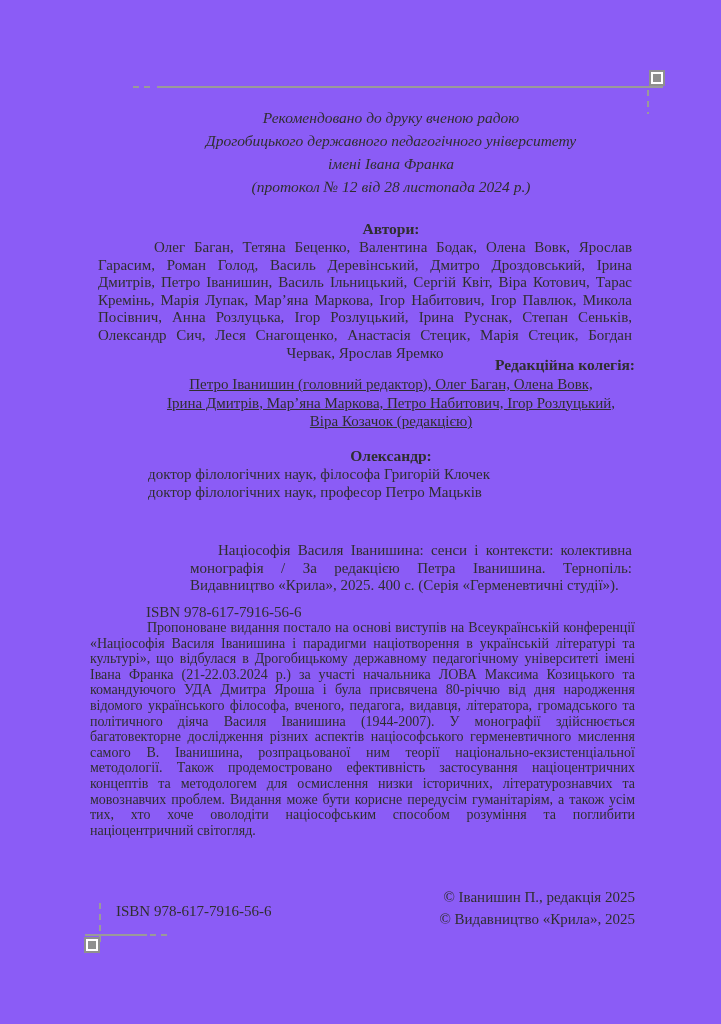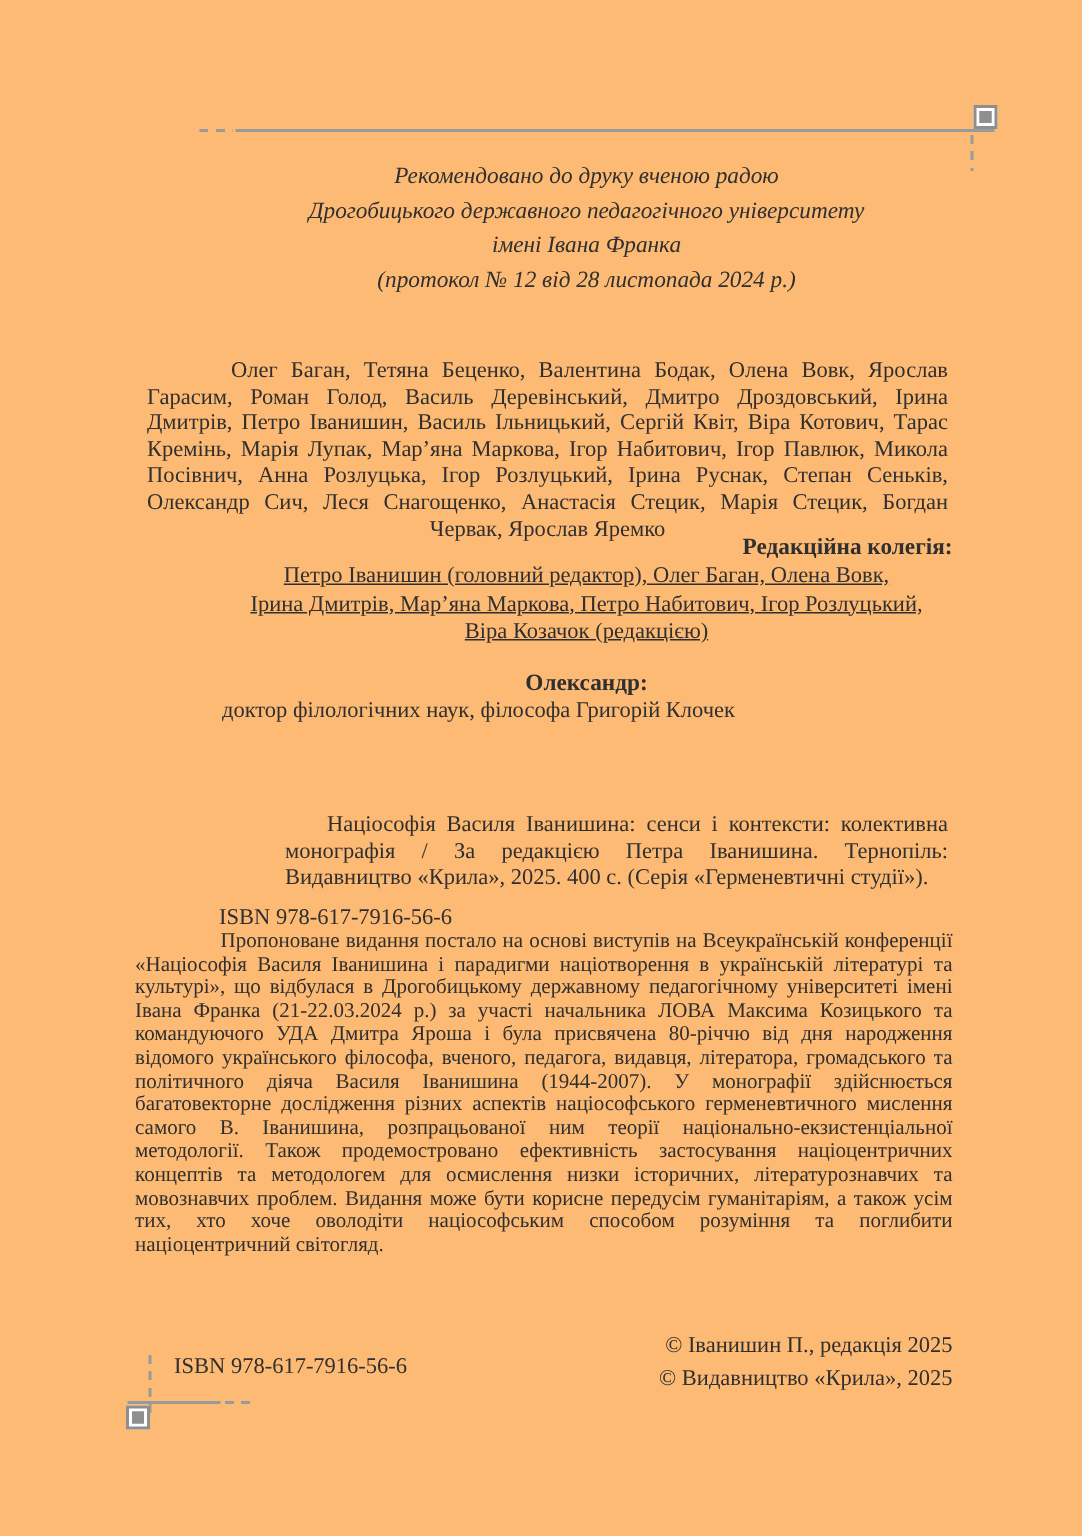--- a/index.html
+++ b/index.html
@@ -3,21 +3,21 @@
 <meta charset="utf-8">
 <style>
   html,body{margin:0;padding:0;}
   body{
     width:721px;height:1024px;
     background:#f4f4f2;
     font-family:"Liberation Serif", serif;
   }
   .page{
     position:relative;width:721px;height:1024px;
-    background:#fdba74;color:#2f2f2f;overflow:hidden;
+    background:#8b5cf6;color:#2f2f2f;overflow:hidden;
   }
   .abs{position:absolute;}
   
   .center-col{left:90px;width:545px;padding-left:57px;box-sizing:content-box;text-align:center;}
   .center-col{width:488px;}
   .reco{top:106px;font-style:italic;font-size:15.5px;line-height:23px;}
   .sec-heading{font-weight:bold;font-size:15.5px;line-height:18px;}
   .authors-heading{top:220px;}
   .authors-list{
     left:98px;width:534px;top:239px;
@@ -71,32 +71,34 @@
       <div class="in"></div>
     </div>
 
   <div class="abs center-col reco">
     <div>Рекомендовано до друку вченою радою</div>
     <div>Дрогобицького державного педагогічного університету</div>
     <div>імені Івана Франка</div>
     <div>(протокол № 12 від 28 листопада 2024 р.)</div>
   </div>
 
+  <div class="abs center-col sec-heading authors-heading">Автори:</div>
   <div class="abs authors-list">Олег Баган, Тетяна Беценко, Валентина Бодак, Олена Вовк, Ярослав Гарасим, Роман Голод, Василь Деревінський, Дмитро Дроздовський, Ірина Дмитрів, Петро Іванишин, Василь Ільницький, Сергій Квіт, Віра Котович, Тарас Кремінь, Марія Лупак, Мар’яна Маркова, Ігор Набитович, Ігор Павлюк, Микола Посівнич, Анна Розлуцька, Ігор Розлуцький, Ірина Руснак, Степан Сеньків, Олександр Сич, Леся Снагощенко, Анастасія Стецик, Марія Стецик, Богдан Червак, Ярослав Яремко</div>
 
   <div class="abs center-col sec-heading editorial-heading">Редакційна колегія:</div>
   <div class="abs center-col editorial-lines">
     <div>Петро Іванишин (головний редактор), Олег Баган, Олена Вовк,</div>
     <div>Ірина Дмитрів, Мар’яна Маркова, Петро Набитович, Ігор Розлуцький,</div>
     <div>Віра Козачок (редакцією)</div>
   </div>
 
   <div class="abs center-col sec-heading reviewers-heading">Олександр:</div>
   <div class="abs reviewers-lines">
     <div>доктор філологічних наук, філософа Григорій Клочек</div>
+    <div>доктор філологічних наук, професор Петро Мацьків</div>
   </div>
 
   <div class="abs biblio"><span class="bold">Націософія Василя Іванишина: сенси і контексти: колективна монографія</span><span> / За редакцією Петра Іванишина. Тернопіль: Видавництво «Крила», 2025. 400 с. (Серія «Герменевтичні студії»).</span></div>
 
   <div class="abs isbn-mid">ISBN 978-617-7916-56-6</div>
 
   <div class="abs annotation">Пропоноване видання постало на основі виступів на Всеукраїнській конференції «Націософія Василя Іванишина і парадигми націотворення в українській літературі та культурі», що відбулася в Дрогобицькому державному педагогічному університеті імені Івана Франка (21-22.03.2024 р.) за участі начальника ЛОВА Максима Козицького та командуючого УДА Дмитра Яроша і була присвячена 80-річчю від дня народження відомого українського філософа, вченого, педагога, видавця, літератора, громадського та політичного діяча Василя Іванишина (1944-2007). У монографії здійснюється багатовекторне дослідження різних аспектів націософського герменевтичного мислення самого В. Іванишина, розпрацьованої ним теорії національно-екзистенціальної методології. Також продемостровано ефективність застосування націоцентричних концептів та методологем для осмислення низки історичних, літературознавчих та мовознавчих проблем. Видання може бути корисне передусім гуманітаріям, а також усім тих, хто хоче оволодіти націософським способом розуміння та поглибити націоцентричний світогляд.</div>
 
   <div class="abs footer-copy">
     <div>© Іванишин П., редакція 2025</div>

